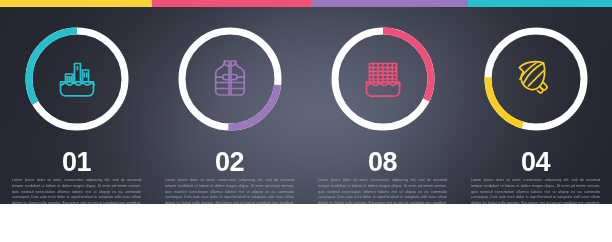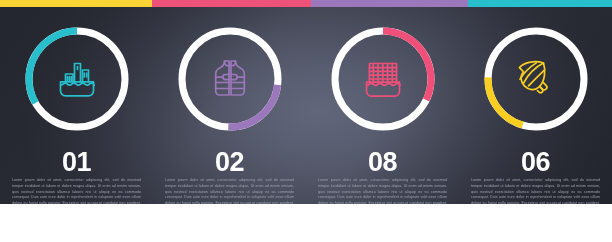--- a/index.html
+++ b/index.html
@@ -184,18 +184,18 @@
           <svg width="48" height="44" viewBox="0 0 48 44" fill="none" stroke="#f9ce20" stroke-width="1.7" stroke-linejoin="round" stroke-linecap="round">
             <path d="M7.4 10.6 c5.2 -6 16.6 -7.1 24.1 -4.6 c2.5 7.5 1.4 18.9 -4.6 24.1 c-4.2 3.7 -10 3.3 -14.3 -1 s-4.8 -10.1 -1 -14.3 z"></path>
             <path d="M31.5 6 c-8 3.8 -16 11.8 -19.8 19.8"></path>
             <path d="M24.3 5.9 c-6.2 3.9 -12.4 10.1 -16.3 16.3"></path>
             <path d="M32.1 13.3 c-4.1 3.9 -11.7 11.5 -15.6 15.6"></path>
             <path d="M27.8 29.4 l2.6 2.6 a2.6 2.6 0 0 0 3.7 -3.7 l-2.7 -2.7"></path>
             <path d="M25.5 33.6 l1.6 1.6 a2.1 2.1 0 0 0 3 -3 l-1.7 -1.7"></path>
           </svg>
         </div>
       </div>
-      <div class="num">06</div>
+      <div class="num">04</div>
       <div class="desc">Lorem ipsum dolor sit amet, consectetur adipiscing elit, sed do eiusmod tempor incididunt ut labore et dolore magna aliqua. Ut enim ad minim veniam, quis nostrud exercitation ullamco laboris nisi ut aliquip ex ea commodo consequat. Duis aute irure dolor in reprehenderit in voluptate velit esse cillum dolore eu fugiat nulla pariatur. Excepteur sint occaecat cupidatat non proident, sunt in culpa qui officia deserunt mollit anim id est laborum.</div>
     </div>
 
   </div>
 </div>
 
 </body></html>

